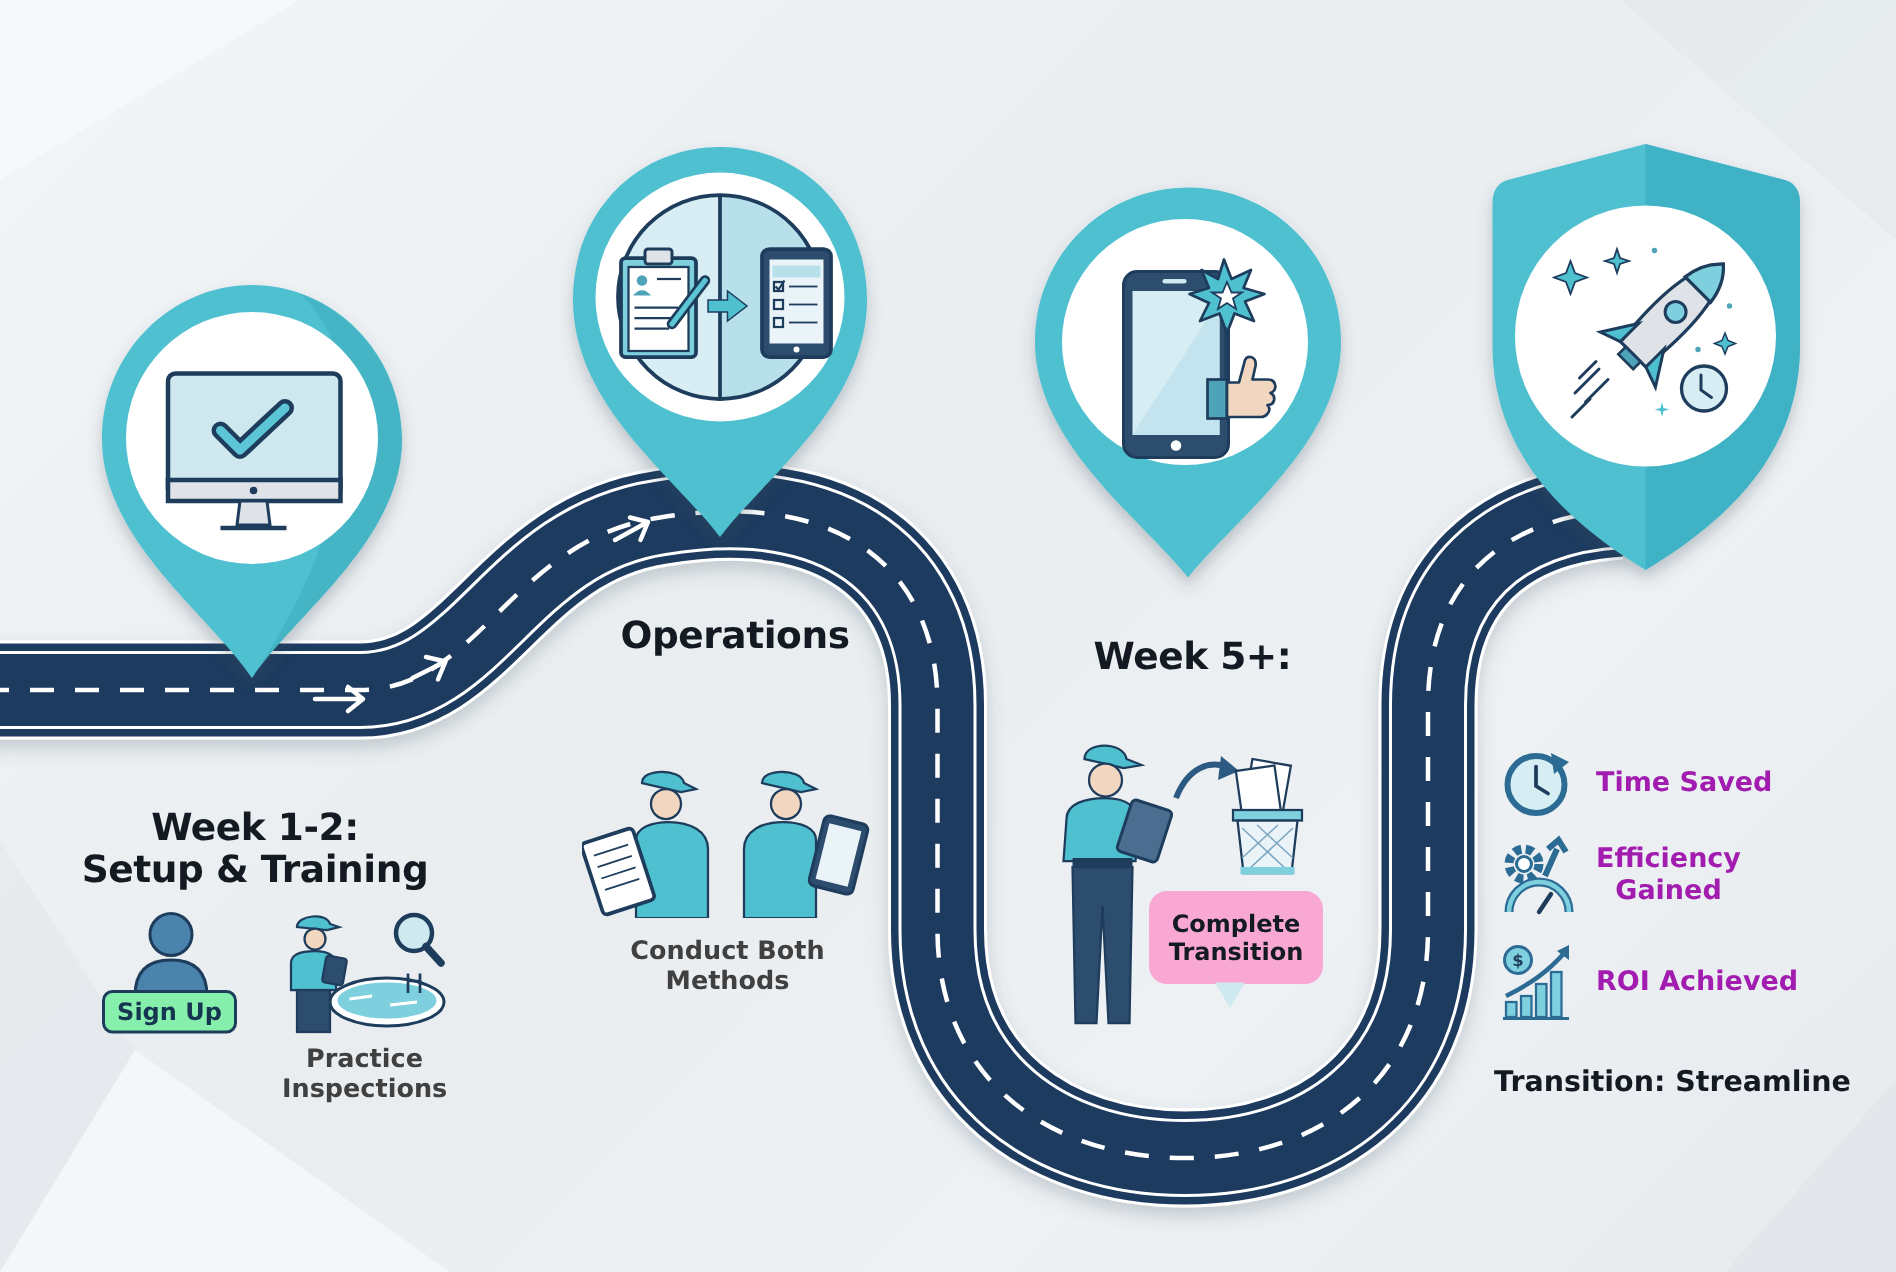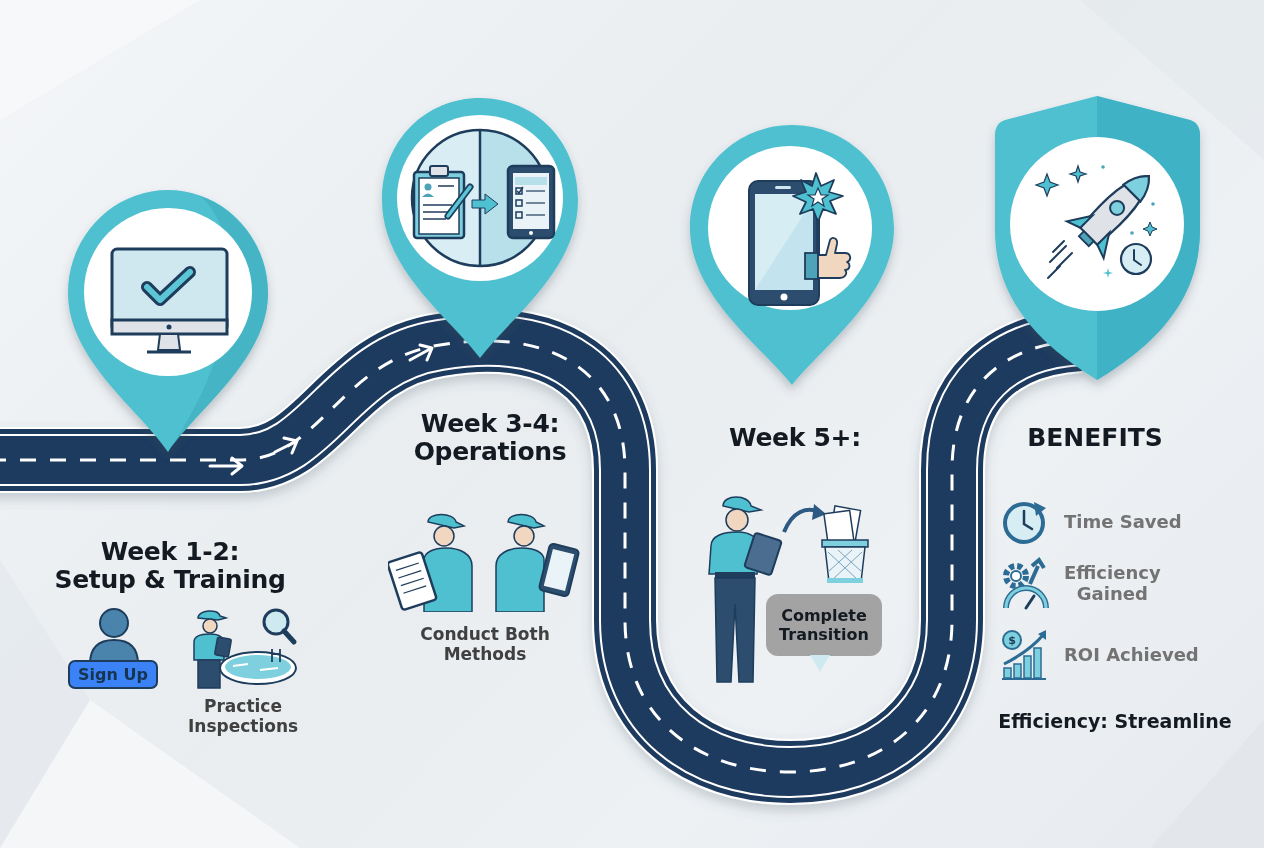--- a/index.html
+++ b/index.html
@@ -9,30 +9,30 @@
       background: linear-gradient(135deg, #f3f5f7 0%, #e9edf0 45%, #eef1f4 70%, #e6eaee 100%);
       position: relative;
       color: #151c24;
     }
     .bg-facet { position: absolute; pointer-events: none; }
     .canvas { position: absolute; left: 0; top: 0; width: 1264px; height: 848px; }
     .text-block { position: absolute; text-align: center; font-weight: bold; line-height: 1.12; color: #141a22; }
     .heading { font-size: 25px; letter-spacing: -0.3px; }
     .caption { font-size: 17px; font-weight: bold; line-height: 1.2; color: #404040; position: absolute; text-align: center; }
     .benefit-row { position: absolute; display: flex; align-items: center; gap: 12px; }
-    .benefit-label { font-size: 18px; font-weight: bold; line-height: 1.15; color: #737373; }
+    .benefit-label { font-size: 18px; font-weight: bold; line-height: 1.15; color: #a21caf; }
     .signup-btn {
       position: absolute; left: 68px; top: 660px; width: 90px; height: 29px;
-      background: #3b82f6; border: 2.5px solid #1e3d5c; border-radius: 7px;
+      background: #86efac; border: 2.5px solid #1e3d5c; border-radius: 7px;
       font-size: 16px; font-weight: bold; color: #163550;
       display: flex; align-items: center; justify-content: center;
     }
     .bubble {
       position: absolute; left: 766px; top: 594px; width: 116px; height: 62px;
-      background: #a3a3a3; border-radius: 12px;
+      background: #f9a8d4; border-radius: 12px;
       font-size: 16px; font-weight: bold; color: #141a22; line-height: 1.2;
       display: flex; align-items: center; justify-content: center; text-align: center;
     }
     .bubble::after {
       content: ""; position: absolute; left: 44px; bottom: -16px;
       border-left: 10px solid transparent; border-right: 10px solid transparent;
       border-top: 17px solid #cfe9f0;
     }
   </style>
 </head>
@@ -209,21 +209,20 @@
   <rect x="10" y="56" width="22" height="28" fill="#2c4d6e" stroke="#1e3d5c" stroke-width="1.5"></rect>
   <rect x="28" y="34" width="14" height="18" rx="2" fill="#2c4d6e" stroke="#1e3d5c" stroke-width="1.5" transform="rotate(10 35 43)"></rect>
 </svg>
 
 <div class="caption" style="left:188px; top:696px; width:110px;">
   <div>Practice</div>
   <div>Inspections</div>
 </div>
 
 <div class="text-block heading" style="left:390px; top:410px; width:200px;">
-  <div>Week 3-4:</div>
   <div>Operations</div>
 </div>
 
 <svg style="position:absolute; left:388px; top:512px;" width="95" height="100" viewBox="0 0 95 100">
   <path d="M 40 10 C 40 0, 66 0, 68 10 L 76 14 L 66 16 Z" fill="#4fc0d0" stroke="#1e3d5c" stroke-width="1.5"></path>
   <circle cx="56" cy="24" r="10" fill="#f1d6c0" stroke="#1e3d5c" stroke-width="1.5"></circle>
   <path d="M 36 100 L 36 48 C 36 40, 46 36, 58 36 C 72 36, 84 42, 84 54 L 84 100 Z" fill="#4fc0d0" stroke="#1e3d5c" stroke-width="1.5"></path>
   <rect x="6" y="44" width="36" height="50" rx="3" fill="#ffffff" stroke="#1e3d5c" stroke-width="2.5" transform="rotate(-18 24 69)"></rect>
   <g stroke="#1e3d5c" stroke-width="1.2" transform="rotate(-18 24 69)">
     <line x1="12" y1="54" x2="36" y2="54"></line>
@@ -270,21 +269,20 @@
 </svg>
 
 <div class="bubble">
   <div>
     <div>Complete</div>
     <div>Transition</div>
   </div>
 </div>
 
 <div class="text-block" style="left:1010px; top:424px; width:170px; font-size:25px;">
-  <div>BENEFITS</div>
 </div>
 
 <div class="benefit-row" style="left:1000px; top:496px;">
   <svg width="52" height="52" viewBox="0 0 52 52">
     <circle cx="24" cy="27" r="19" fill="#d6edf4" stroke="#2c6c94" stroke-width="4"></circle>
     <path d="M 24 15 L 24 28 L 32 33" fill="none" stroke="#1e3d5c" stroke-width="2.5" stroke-linecap="round"></path>
     <path d="M 34 6 L 46 12 L 36 20" fill="#2c6c94"></path>
   </svg>
   <div class="benefit-label">Time Saved</div>
 </div>
@@ -313,14 +311,14 @@
     <rect x="4" y="40" width="7" height="10" fill="#7fd0de" stroke="#2c6c94" stroke-width="1.5"></rect>
     <rect x="14" y="36" width="7" height="14" fill="#7fd0de" stroke="#2c6c94" stroke-width="1.5"></rect>
     <rect x="24" y="28" width="7" height="22" fill="#7fd0de" stroke="#2c6c94" stroke-width="1.5"></rect>
     <rect x="34" y="20" width="7" height="30" fill="#7fd0de" stroke="#2c6c94" stroke-width="1.5"></rect>
     <line x1="2" y1="51" x2="46" y2="51" stroke="#2c6c94" stroke-width="2"></line>
   </svg>
   <div class="benefit-label">ROI Achieved</div>
 </div>
 
 <div class="text-block" style="left:980px; top:710px; width:270px; font-size:19px; line-height:1.2;">
-  <div>Efficiency: Streamline</div>
+  <div>Transition: Streamline</div>
 </div>
 
 </body></html>

